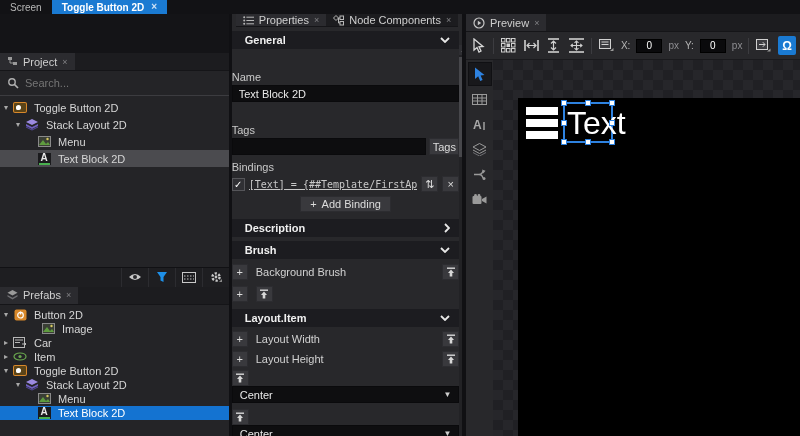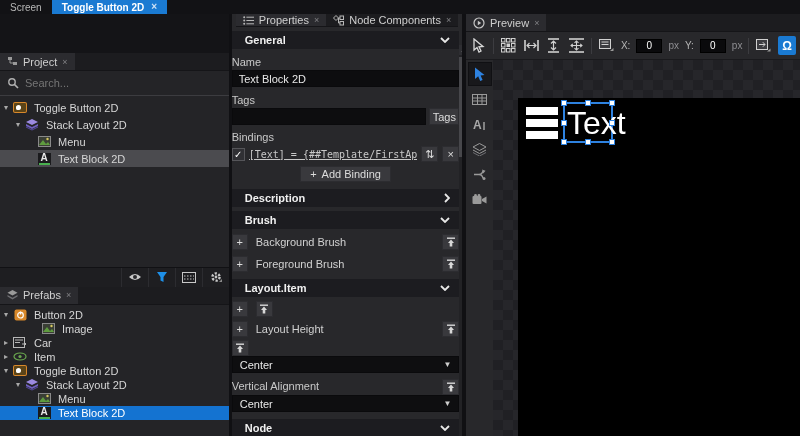--- a/index.html
+++ b/index.html
@@ -34,21 +34,21 @@
   
   #left-toolbar { height:20px; background:#1e1e21; border-top:1px solid #111114; display:flex; justify-content:flex-end; align-items:stretch; }
   .ltb-btn { width:27px; display:flex; align-items:center; justify-content:center; border-left:1px solid #2c2c30; position:relative; }
   
   .vdiv { position:absolute; top:14px; height:422px; width:3px; background:#101013; }
   
   #middle { position:absolute; left:232px; top:14px; width:230px; height:422px; background:#28282b; display:flex; flex-direction:column;align-items:center; }
   #mid-content { flex:1; padding:0 8px 0 5px; position:relative; }
   .sec-header { margin-top:4px; height:18px; background:#1c1c20; display:flex; align-items:center; padding:0 9px 0 13px; color:#f0f0f0; font-weight:bold; }
   .sec-header .sp { flex:1; }
-  .flabel { margin-top:7px; color:#c9c9c9; }
+  .flabel { margin-top:22px; color:#c9c9c9; }
   .tinput { margin-top:2px; height:17px; background:#0d0d0f; border:1px solid #0a0a0c; color:#e8e8e8; padding:0 6px; width:100%; font-size:11px; font-family:"Liberation Sans",sans-serif; outline:none; }
   .tags-row { margin-top:2px; display:flex; gap:3px; }
   .btn { background:#39393d; border:1px solid #2c2c30; color:#dcdcdc; display:inline-flex; align-items:center; justify-content:center; font-size:11px; }
   .tags-btn { width:30px; height:17px; }
   .binding-row { margin-top:3px; height:16px; display:flex; align-items:center; gap:4px; }
   .cbx { width:13px; height:13px; background:#303034; border:1px solid #555559; color:#fff; font-size:10px; display:flex; align-items:center; justify-content:center; flex:none; }
   .bind-link { flex:1; font-family:"DejaVu Sans Mono", monospace; font-size:10px; color:#c8c8c8; text-decoration:underline; overflow:hidden; white-space:nowrap; }
   .sq-btn { width:17px; height:16px; flex:none; }
   .add-binding { margin:4px auto 0; height:16px; padding:0 9px; display:flex; width:max-content; gap:5px; align-items:center; }
   .prow { margin-top:4px; height:18px; display:flex; align-items:center; gap:8px; }
@@ -373,39 +373,39 @@
         <span class="lbl">Background Brush</span>
         <div class="btn sq-btn">
           <svg width="10" height="10" viewBox="0 0 10 10">
               <rect x="1" y="0.5" width="8" height="1.4" fill="#d8d8d8"></rect>
               <path d="M5 2.5 L8 6 H6.3 V9.5 H3.7 V6 H2 Z" fill="#d8d8d8"></path>
             </svg>
         </div>
       </div>
       <div class="prow">
         <div class="btn plus">+</div>
-        <span class="lbl">Foreground Brush</span>
         <div class="btn sq-btn">
           <svg width="10" height="10" viewBox="0 0 10 10">
               <rect x="1" y="0.5" width="8" height="1.4" fill="#d8d8d8"></rect>
               <path d="M5 2.5 L8 6 H6.3 V9.5 H3.7 V6 H2 Z" fill="#d8d8d8"></path>
             </svg>
         </div>
       </div>
 
       <div class="sec-header" style="margin-top:6px">
         <span>Layout.Item</span>
           <span class="sp"></span>
         <svg width="10" height="6" viewBox="0 0 10 6">
             <path d="M1 1 L5 5 L9 1" stroke="#e8e8e8" stroke-width="1.8" fill="none"></path>
           </svg>
       </div>
 
       <div class="prow" style="height:16px">
         <div class="btn plus">+</div>
+        <span class="lbl">Layout Width</span>
         <div class="btn sq-btn">
           <svg width="10" height="10" viewBox="0 0 10 10">
               <rect x="1" y="0.5" width="8" height="1.4" fill="#d8d8d8"></rect>
               <path d="M5 2.5 L8 6 H6.3 V9.5 H3.7 V6 H2 Z" fill="#d8d8d8"></path>
             </svg>
         </div>
       </div>
       <div class="prow" style="height:16px">
         <div class="btn plus">+</div>
         <span class="lbl">Layout Height</span>
@@ -425,21 +425,20 @@
             </svg>
         </div>
       </div>
       <div class="dropdown">
         <span>Center</span>
           <span class="sp"></span>
         <span class="dd-arrow">▼</span>
       </div>
 
       <div class="lrow" style="margin-top:6px">
-        <span class="lbl">Vertical Alignment</span>
         <div class="btn sq-btn">
           <svg width="10" height="10" viewBox="0 0 10 10">
               <rect x="1" y="0.5" width="8" height="1.4" fill="#d8d8d8"></rect>
               <path d="M5 2.5 L8 6 H6.3 V9.5 H3.7 V6 H2 Z" fill="#d8d8d8"></path>
             </svg>
         </div>
       </div>
       <div class="dropdown">
         <span>Center</span>
           <span class="sp"></span>

